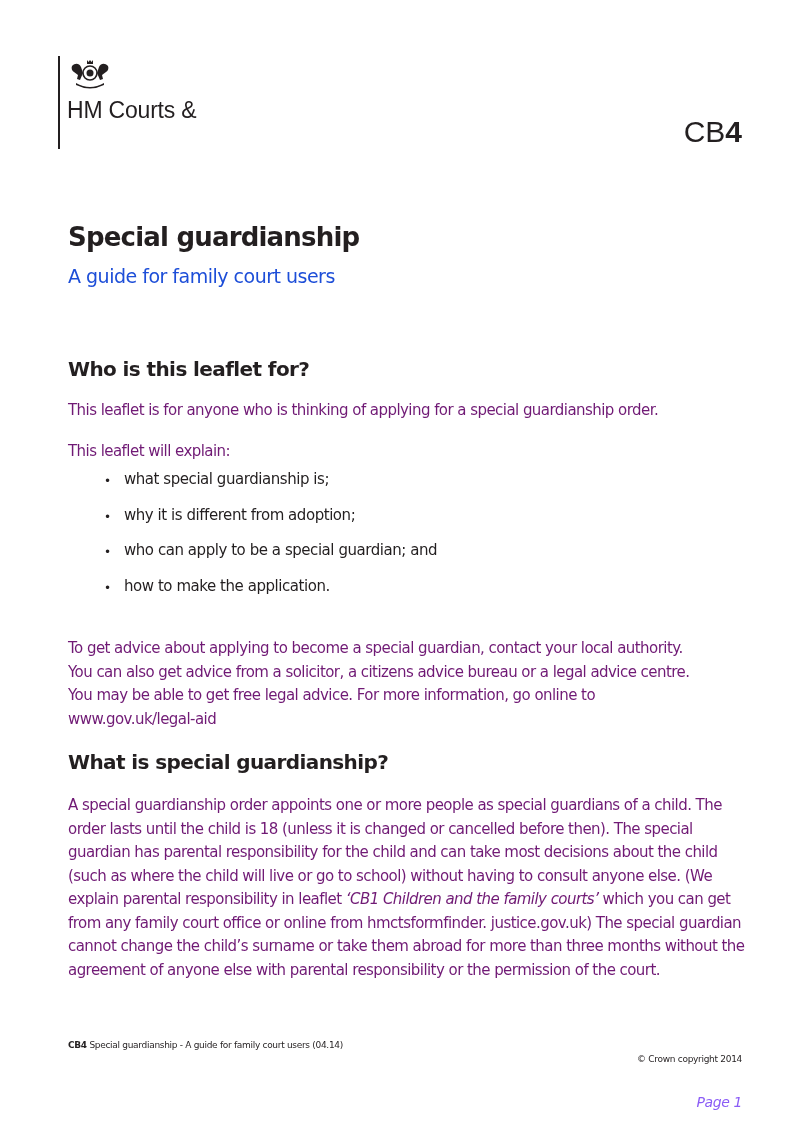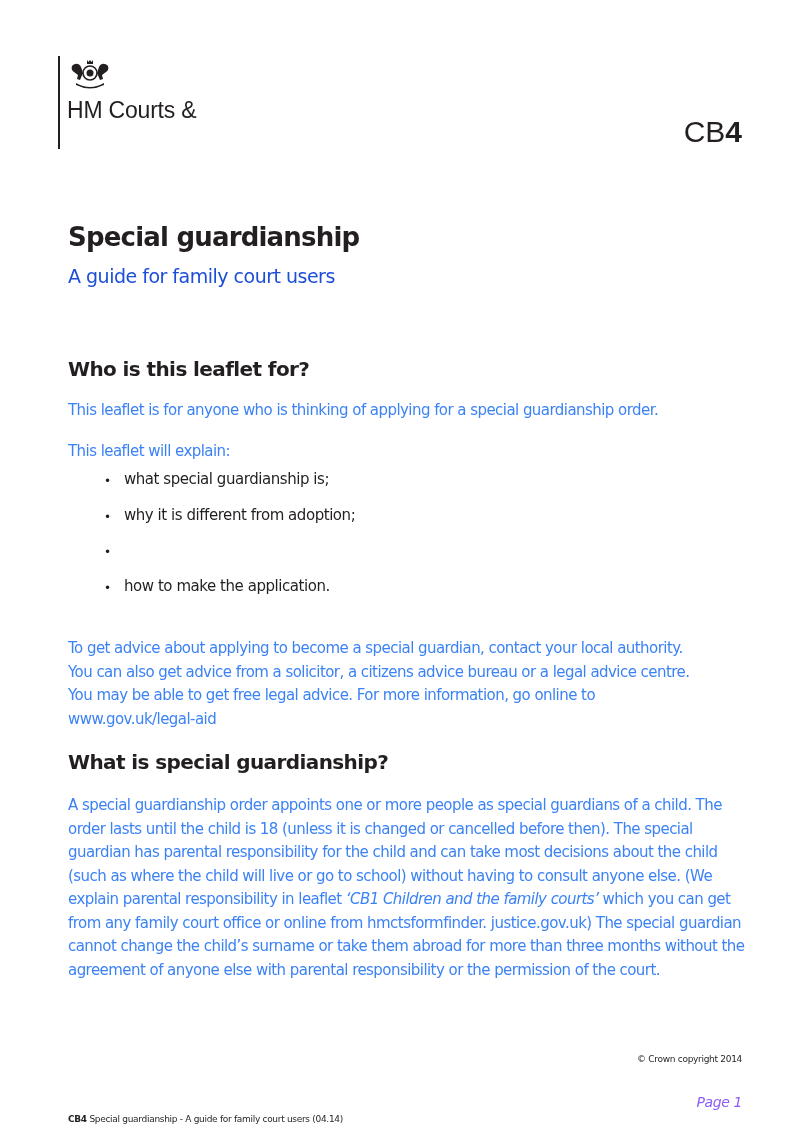--- a/index.html
+++ b/index.html
@@ -6,25 +6,25 @@
     body { width: 800px; height: 1131px; position: relative; overflow: hidden; color: #231f20; font-family: "Liberation Sans", sans-serif; }
     .logo { position: absolute; left: 58px; top: 56px; }
     .logo-bar { position: absolute; left: 0; top: 0; width: 2px; height: 93px; background: #231f20; }
     .crest { position: absolute; left: 10px; top: 2px; width: 44px; height: 32px; }
     .org-name { position: absolute; left: 9px; top: 42px; font-family: "Liberation Sans", sans-serif; font-size: 23px; line-height: 25px; color: #231f20; white-space: nowrap; letter-spacing: -0.2px; }
     .doc-code { position: absolute; right: 58px; top: 115px; font-family: "Liberation Sans", sans-serif; font-size: 30px; color: #231f20; }
     .doc-code b { font-weight: 700; }
     .title { position: absolute; left: 68px; top: 222px; font-family: "DejaVu Sans", sans-serif; font-weight: 700; font-size: 26px; letter-spacing: -0.8px; margin: 0; color: #231f20; }
     .subtitle { position: absolute; left: 68px; top: 265px; font-family: "DejaVu Sans", sans-serif; font-size: 19px; letter-spacing: -0.5px; margin: 0; color: #1d4ed8; }
     .h2 { position: absolute; left: 68px; font-family: "DejaVu Sans", sans-serif; font-weight: 700; font-size: 20px; letter-spacing: -0.6px; margin: 0; color: #231f20; }
-    .p { position: absolute; left: 68px; width: 680px; font-family: "DejaVu Sans", sans-serif; font-size: 15px; letter-spacing: -0.55px; line-height: 23.5px; margin: 0; color: #3b82f6; }
+    .p { position: absolute; left: 68px; width: 680px; font-family: "DejaVu Sans", sans-serif; font-size: 15px; letter-spacing: -0.55px; line-height: 23.5px; margin: 0; color: #701a75; }
     .bullets { position: absolute; left: 104px; top: 470px; margin: 0; padding: 0; list-style: none; font-family: "DejaVu Sans", sans-serif; font-size: 15px; letter-spacing: -0.45px; color: #231f20; }
     .bullets li { height: 35.5px; display: flex; align-items: flex-start; }
     .bullet-dot { width: 20px; font-size: 12px; line-height: 23px; }
-    .footer-left { position: absolute; left: 68px; top: 1114px; font-family: "DejaVu Sans", sans-serif; font-size: 9px; letter-spacing: -0.3px; color: #231f20; }
+    .footer-left { position: absolute; left: 68px; top: 1040px; font-family: "DejaVu Sans", sans-serif; font-size: 9px; letter-spacing: -0.3px; color: #231f20; }
     .footer-left b { font-weight: 700; }
     .footer-right { position: absolute; right: 58px; top: 1054px; font-family: "DejaVu Sans", sans-serif; font-size: 9px; letter-spacing: -0.3px; color: #231f20; }
     .page-num { position: absolute; right: 58px; top: 1094px; font-family: "DejaVu Sans", sans-serif; font-size: 14px; letter-spacing: -0.4px; color: #8b5cf6; font-style: italic; }
     i { font-style: italic; }
   </style>
 </head>
 <body>
 
 <div class="logo">
   <div class="logo-bar"></div>
@@ -56,20 +56,21 @@
   <li>
       <span class="bullet-dot">•</span>
       <span>what special guardianship is;</span>
     </li>
   <li>
       <span class="bullet-dot">•</span>
       <span>why it is different from adoption;</span>
     </li>
   <li>
       <span class="bullet-dot">•</span>
+      <span>who can apply to be a special guardian; and</span>
     </li>
   <li>
       <span class="bullet-dot">•</span>
       <span>how to make the application.</span>
     </li>
 </ul>
 
 <p class="p" style="top:621px;margin-top:16px;">
   <span>To get advice about applying to become a special guardian, contact your local authority.</span><br>
   <span>You can also get advice from a solicitor, a citizens advice bureau or a legal advice centre.</span>

